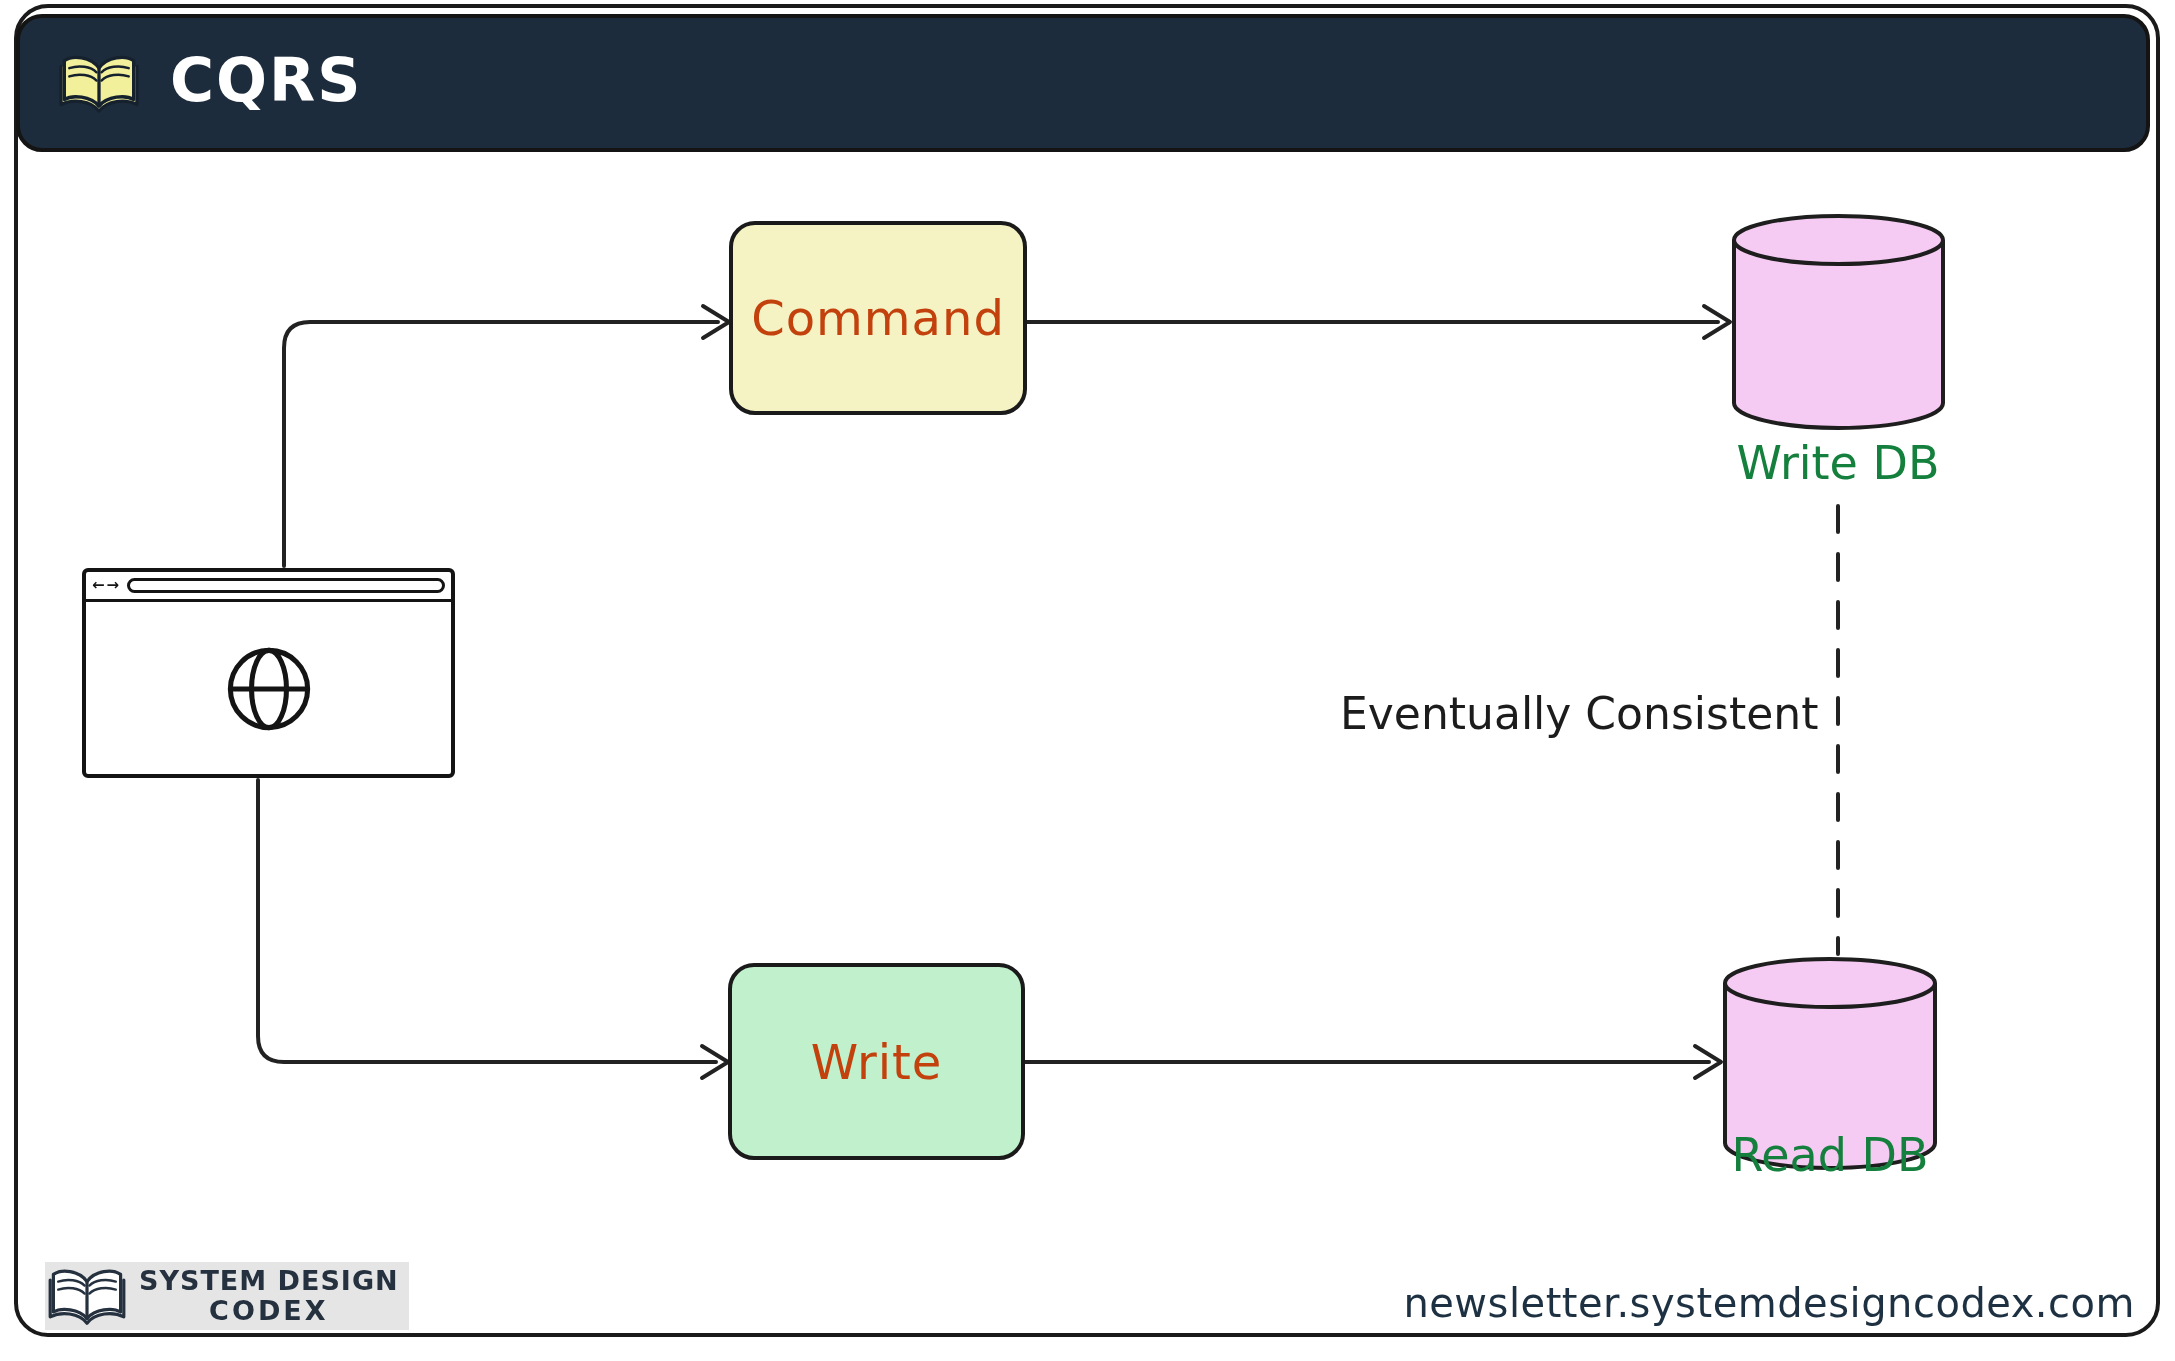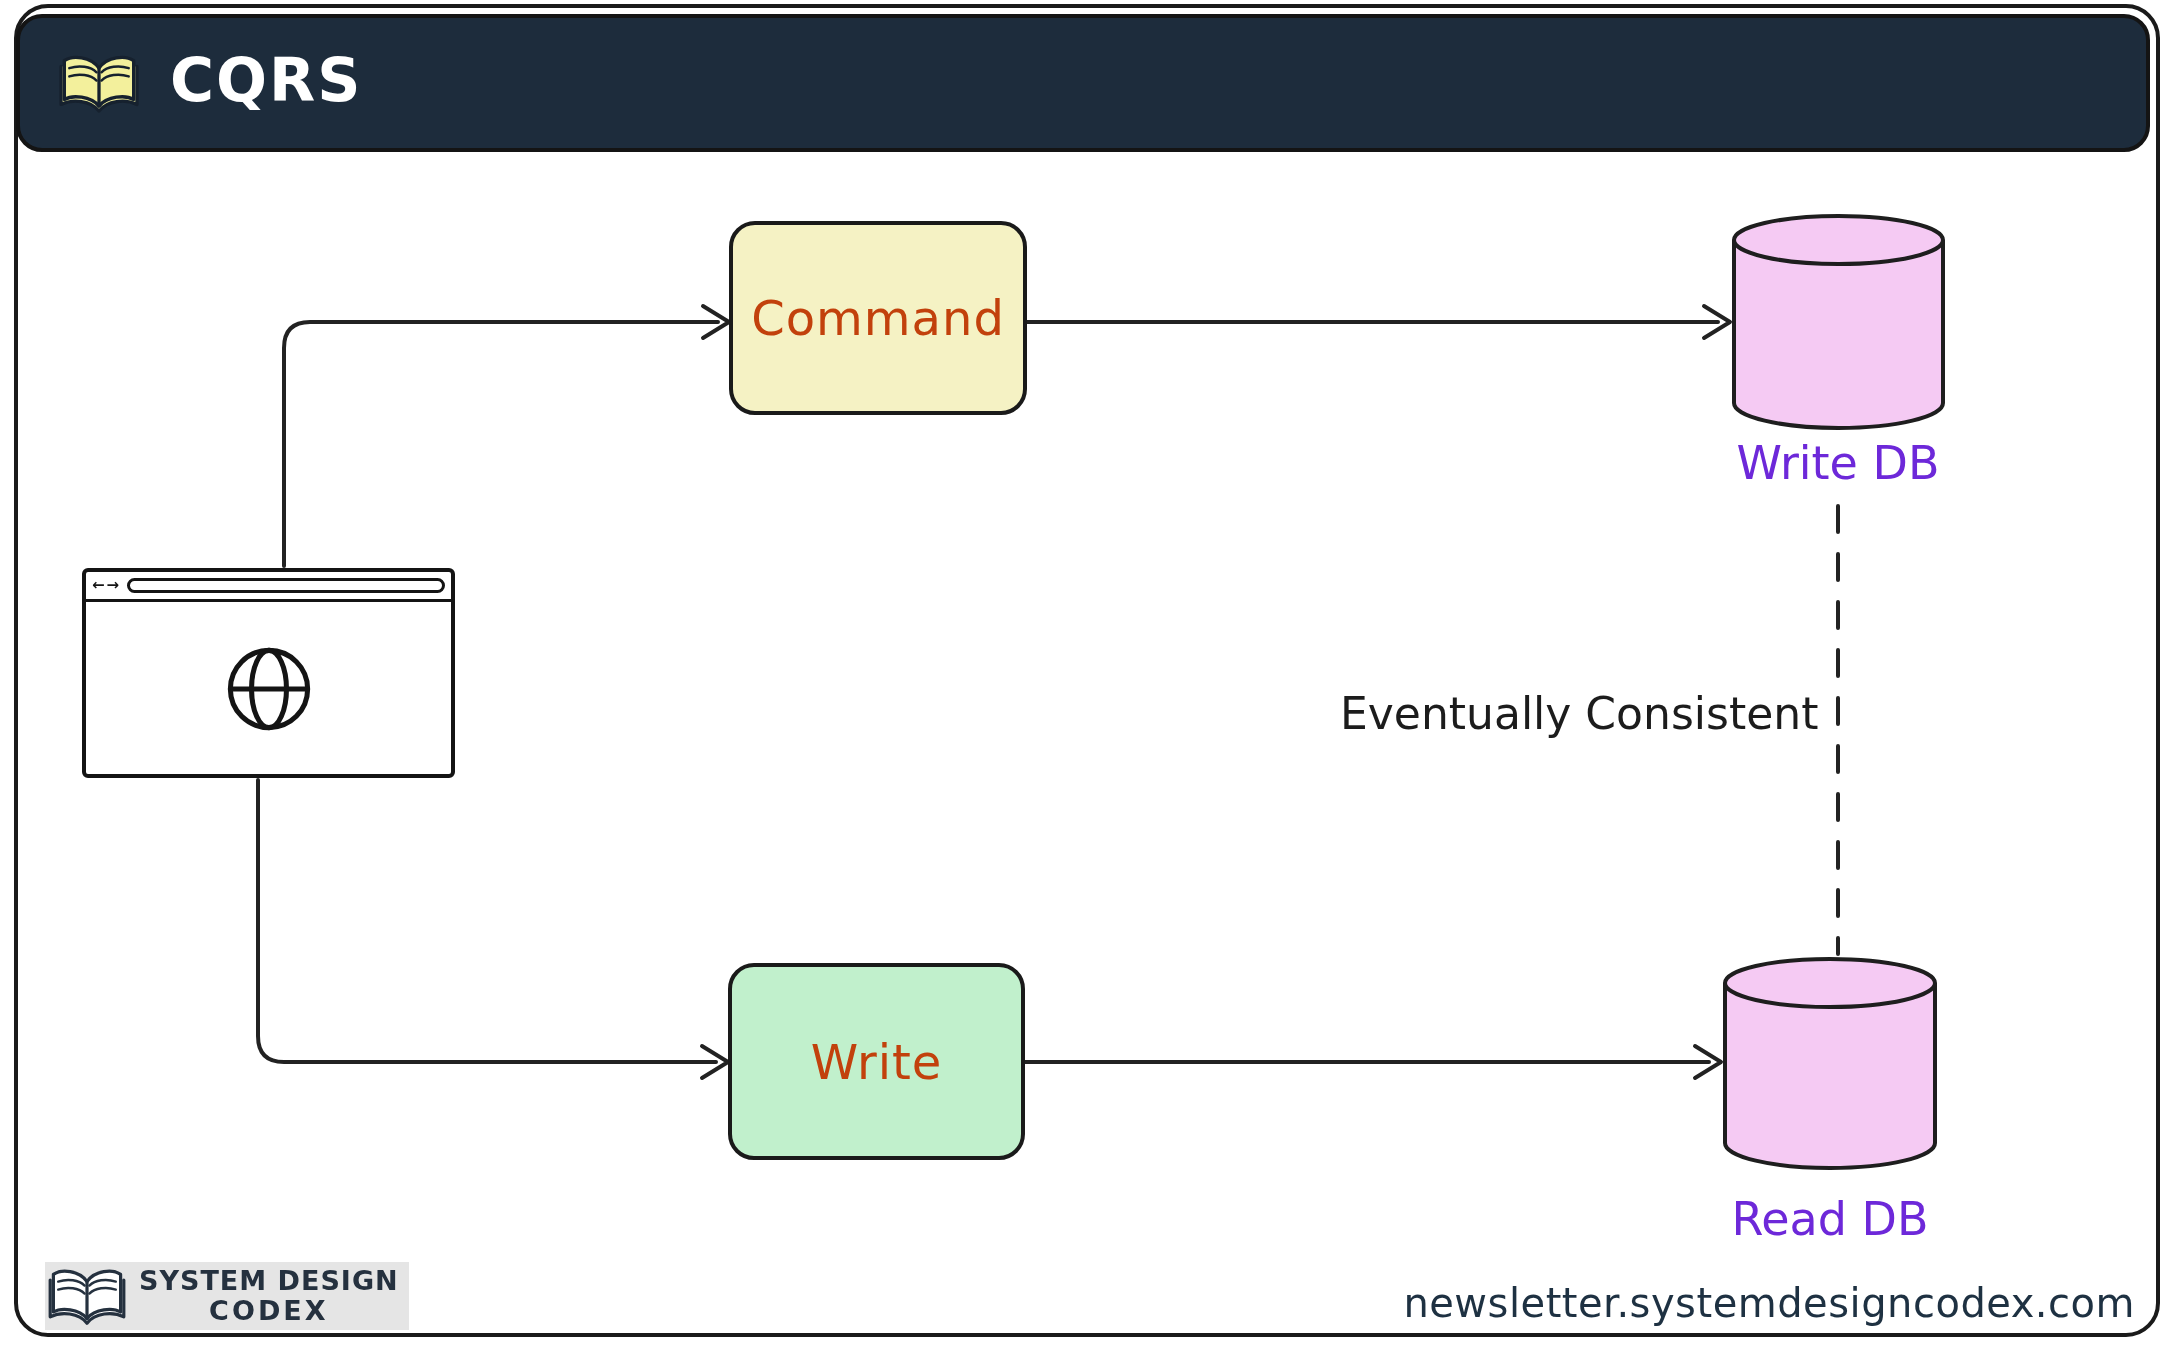--- a/index.html
+++ b/index.html
@@ -20,21 +20,21 @@
   .page-title{
     color:#ffffff;font-size:60px;font-weight:bold;letter-spacing:2px;line-height:1;
     padding-bottom:6px;
   }
   .overlay-svg{position:absolute;left:0;top:0;width:2175px;height:1361px;}
   .node-label{
     position:absolute;display:flex;align-items:center;justify-content:center;
     font-size:48px;color:#c2410c;pointer-events:none;letter-spacing:1px;
   }
   .db-label{
-    position:absolute;font-size:46px;color:#6d28d9;text-align:center;pointer-events:none;
+    position:absolute;font-size:46px;color:#15803d;text-align:center;pointer-events:none;
   }
   .annotation-label{
     position:absolute;left:1340px;top:688px;width:480px;
     font-size:44px;color:#1c1c1c;
   }
   
   .browser{
     position:absolute;left:82px;top:568px;width:373px;height:210px;
     background:#ffffff;border:4px solid #141414;border-radius:6px;box-sizing:border-box;
   }
@@ -109,21 +109,21 @@
 
     <g stroke="#1e1e1e" stroke-width="4">
       <path d="M1725 983 L1725 1143 A105 25 0 0 0 1935 1143 L1935 983" fill="#f5caf3"></path>
       <ellipse cx="1830" cy="983" rx="105" ry="24" fill="#f5caf3"></ellipse>
     </g>
   </svg>
 
   <div class="node-label" style="left:731px;top:223px;width:294px;height:190px;">Command</div>
   <div class="node-label" style="left:730px;top:965px;width:293px;height:193px;">Write</div>
   <div class="db-label" style="left:1688px;top:436px;width:300px;">Write DB</div>
-  <div class="db-label" style="left:1680px;top:1192px;width:300px;">Read DB</div>
+  <div class="db-label" style="left:1680px;top:1128px;width:300px;">Read DB</div>
   <div class="annotation-label">Eventually Consistent</div>
 
   <div class="browser">
     <div class="browser-toolbar">
       <span class="nav-arrow">←</span>
       <span class="nav-arrow">→</span>
       <div class="url-bar"></div>
     </div>
     <div class="browser-body">
       <svg width="92" height="92" viewBox="0 0 100 100">

